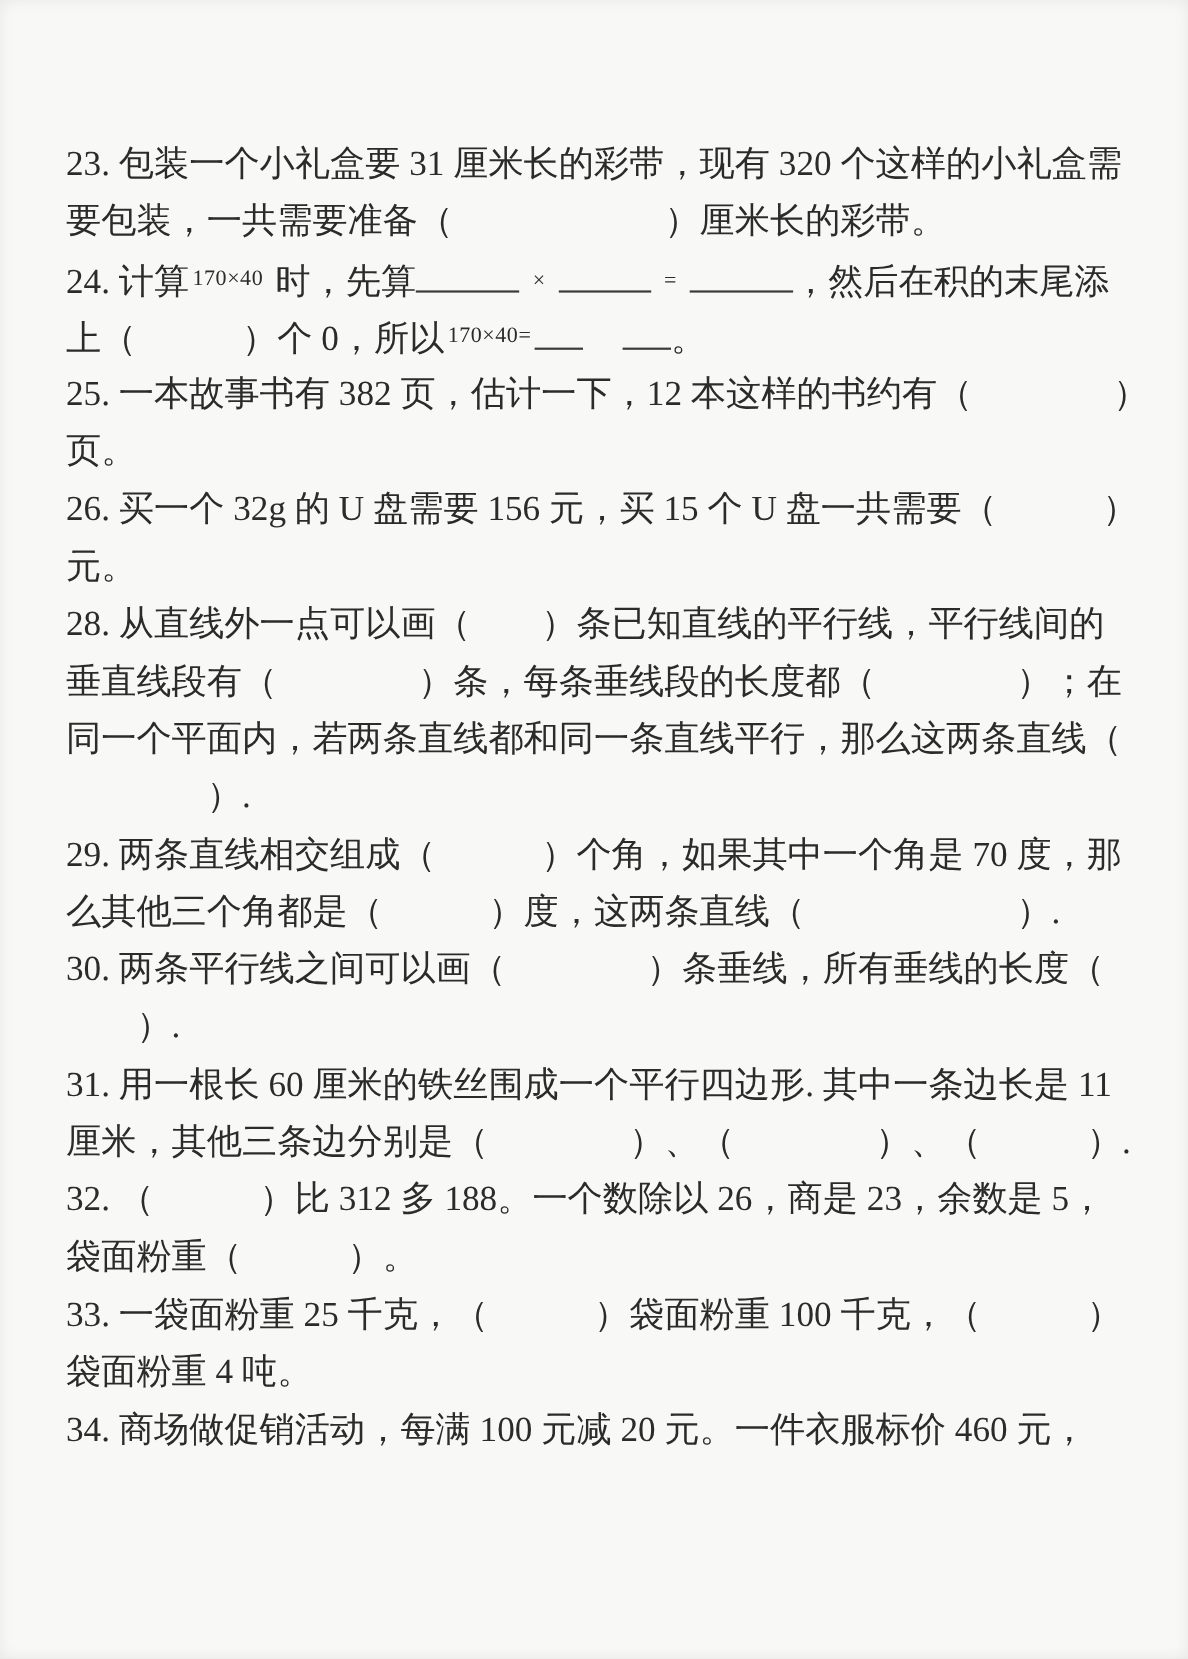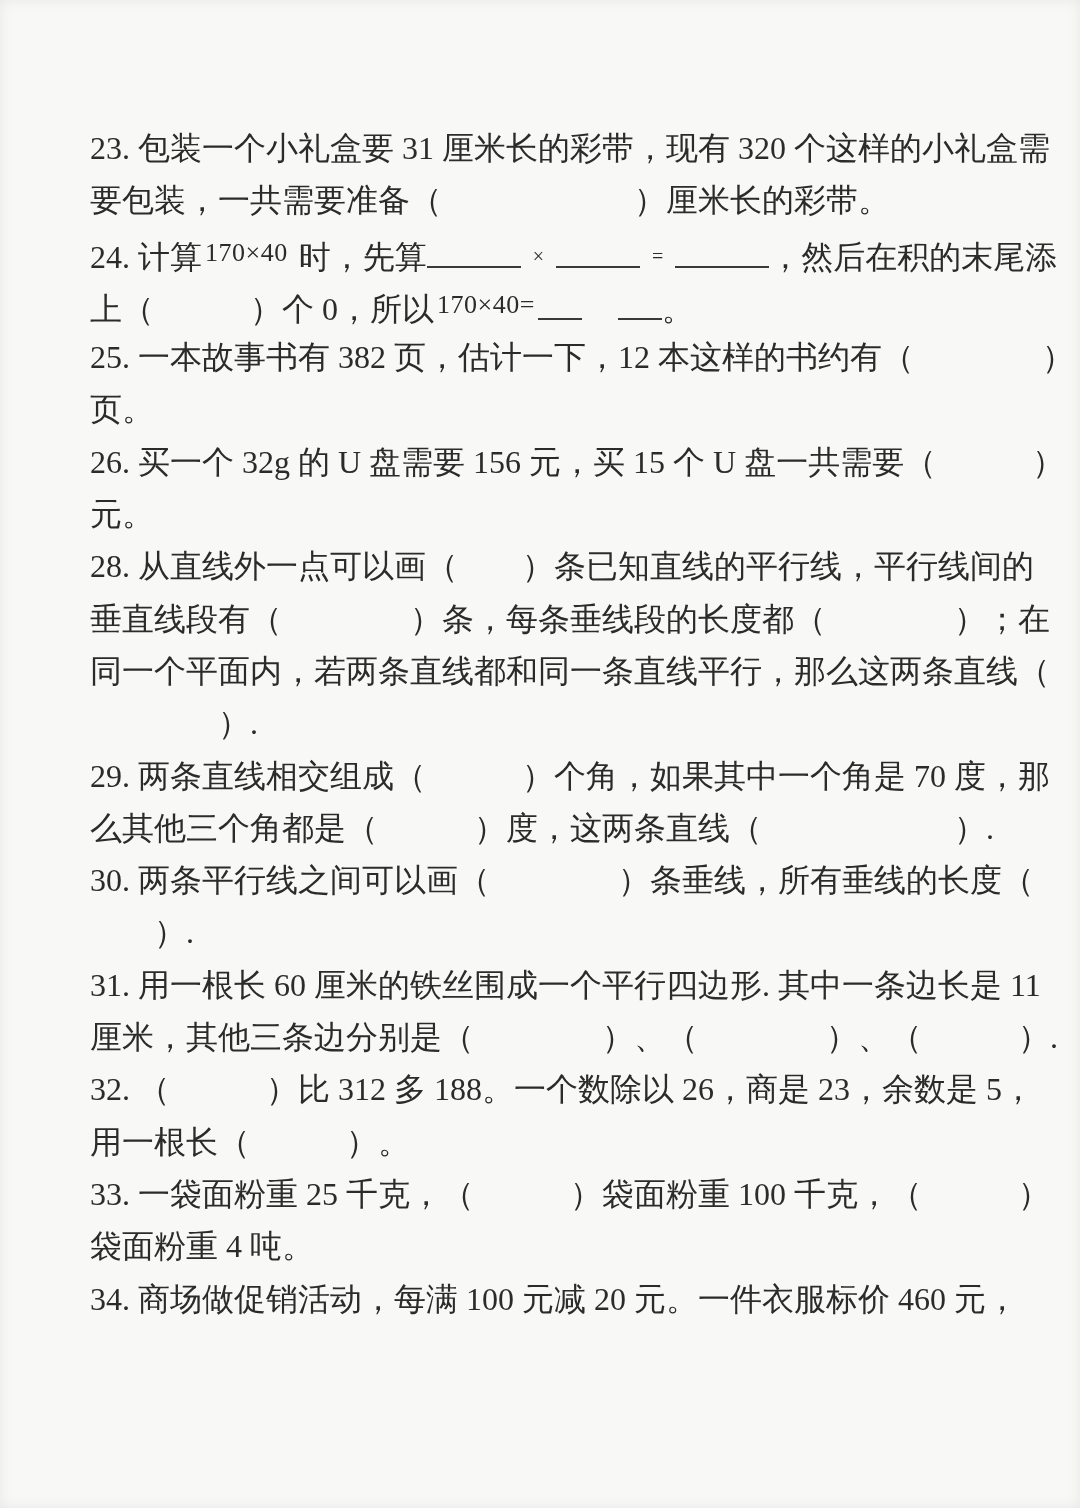--- a/index.html
+++ b/index.html
@@ -7,34 +7,34 @@
     padding: 0;
     background: #eeeeec;
   }
   .page {
     position: relative;
     width: 1080px;
     height: 1508px;
     box-sizing: border-box;
     background: #f8f8f6;
     box-shadow: inset 0 0 14px rgba(0,0,0,0.07);
-    padding: 122px 78px 0 90px;
+    padding: 122px 78px 0 60px;
     font-family: "Liberation Serif", "DejaVu Serif", serif;
     font-size: 32px;
     line-height: 52.3px;
     color: #2b2b2b;
     white-space: nowrap;
     overflow: hidden;
   }
   p.line {
     margin: 0;
     height: 52.3px;
   }
   .expr {
-    font-size: 26px;
+    font-size: 20px;
     vertical-align: 7px;
     letter-spacing: 0.5px;
     padding: 0 3px;
   }
   .op {
     font-size: 20px;
     vertical-align: 5px;
     padding: 0 12px;
   }
   .ul {
@@ -75,20 +75,20 @@
   <p class="line">29. 两条直线相交组成（　　　）个角，如果其中一个角是 70 度，那</p>
   <p class="line">么其他三个角都是（　　　）度，这两条直线（　　　　　　）.</p>
 
   <p class="line">30. 两条平行线之间可以画（　　　　）条垂线，所有垂线的长度（</p>
   <p class="line">　　）.</p>
 
   <p class="line">31. 用一根长 60 厘米的铁丝围成一个平行四边形. 其中一条边长是 11</p>
   <p class="line">厘米，其他三条边分别是（　　　　）、（　　　　）、（　　　）.</p>
 
   <p class="line">32. （　　　）比 312 多 188。一个数除以 26，商是 23，余数是 5，</p>
-  <p class="line">用一根长（　　　）。</p>
+  <p class="line">袋面粉重（　　　）。</p>
 
   <p class="line">33. 一袋面粉重 25 千克，（　　　）袋面粉重 100 千克，（　　　）</p>
   <p class="line">袋面粉重 4 吨。</p>
 
   <p class="line">34. 商场做促销活动，每满 100 元减 20 元。一件衣服标价 460 元，</p>
 
 </div>
 
 </body></html>

